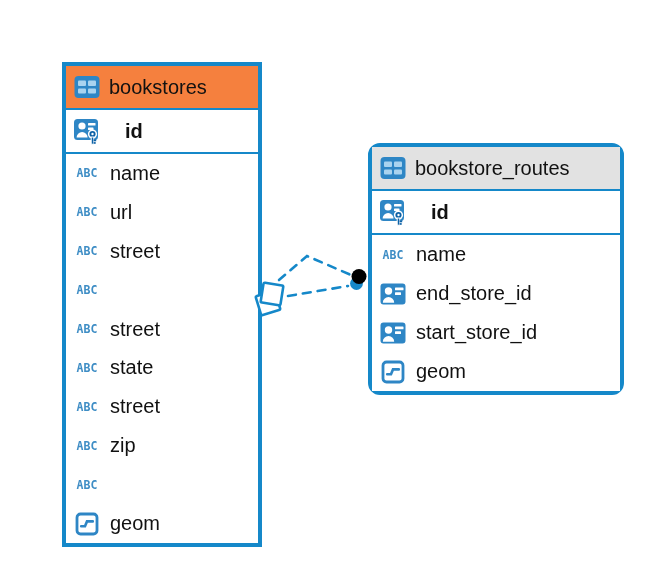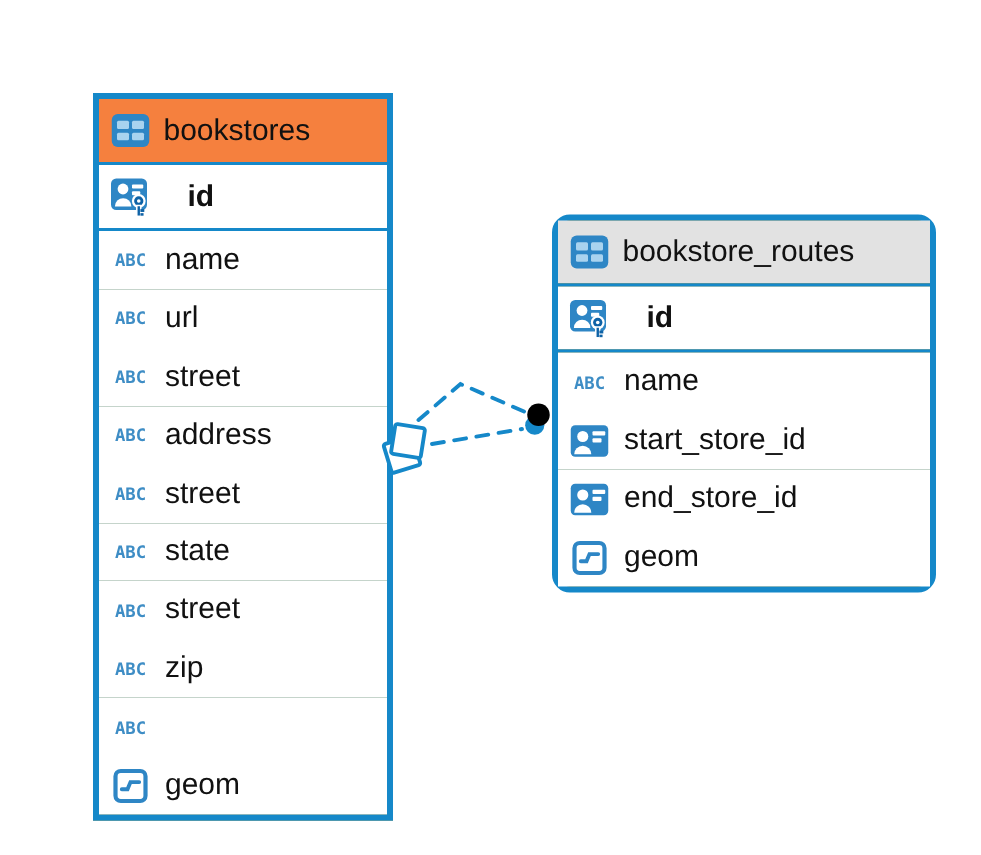--- a/index.html
+++ b/index.html
@@ -90,21 +90,20 @@
         <div class="row">
           <span class="ic">
             <span class="abc">ABC</span>
           </span>
           <span class="lbl">street</span>
         </div>
         <div class="row">
           <span class="ic">
             <span class="abc">ABC</span>
           </span>
-          <span class="lbl">address</span>
         </div>
         <div class="row">
           <span class="ic">
             <span class="abc">ABC</span>
           </span>
           <span class="lbl">street</span>
         </div>
         <div class="row">
           <span class="ic">
             <span class="abc">ABC</span>
@@ -183,33 +182,33 @@
         <div class="row">
           <span class="ic">
             <svg width="26" height="22" viewBox="0 0 26 22">
               <rect x="0.5" y="0.5" width="25" height="21" rx="3" fill="#2E86C5"></rect>
               <circle cx="8.5" cy="8" r="3.7" fill="#fff"></circle>
               <path d="M2.8 19.8 a5.7 5.7 0 0 1 11.4 0 z" fill="#fff"></path>
               <rect x="15" y="4.5" width="8.5" height="2.8" rx="0.6" fill="#fff"></rect>
               <rect x="15" y="9.2" width="6" height="2.8" rx="0.6" fill="#fff"></rect>
             </svg>
           </span>
-          <span class="lbl">start_store_id</span>
+          <span class="lbl">end_store_id</span>
         </div>
         <div class="row">
           <span class="ic">
             <svg width="26" height="22" viewBox="0 0 26 22">
               <rect x="0.5" y="0.5" width="25" height="21" rx="3" fill="#2E86C5"></rect>
               <circle cx="8.5" cy="8" r="3.7" fill="#fff"></circle>
               <path d="M2.8 19.8 a5.7 5.7 0 0 1 11.4 0 z" fill="#fff"></path>
               <rect x="15" y="4.5" width="8.5" height="2.8" rx="0.6" fill="#fff"></rect>
               <rect x="15" y="9.2" width="6" height="2.8" rx="0.6" fill="#fff"></rect>
             </svg>
           </span>
-          <span class="lbl">end_store_id</span>
+          <span class="lbl">start_store_id</span>
         </div>
         <div class="row">
           <span class="ic">
             <svg width="24" height="24" viewBox="0 0 24 24">
               <rect x="2" y="2" width="20" height="20" rx="3.5" fill="#fff" stroke="#2E86C5" stroke-width="2.8"></rect>
               <path d="M6.2 14.2 H10 L12 9.4 H17.8" stroke="#2E86C5" stroke-width="2.6" fill="none" stroke-linecap="round"></path>
             </svg>
           </span>
           <span class="lbl">geom</span>
         </div>

